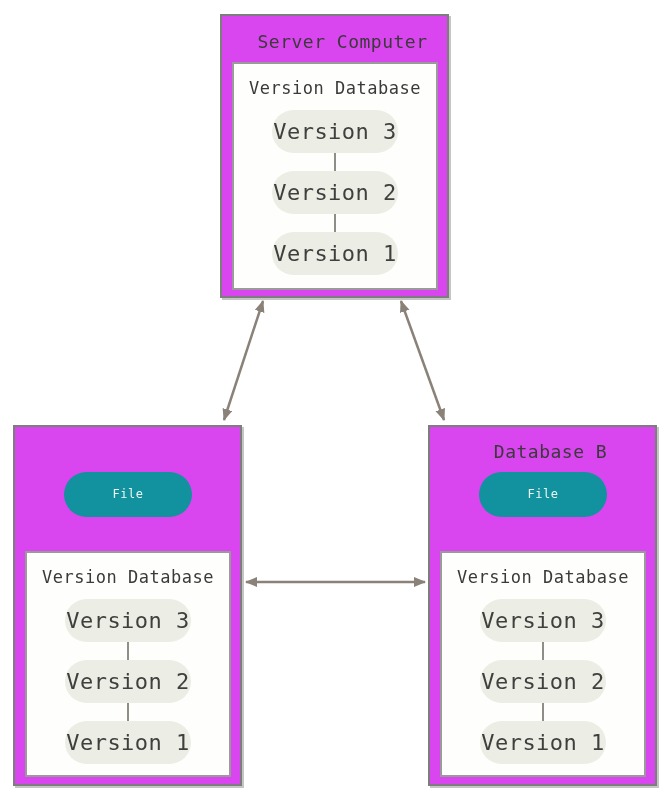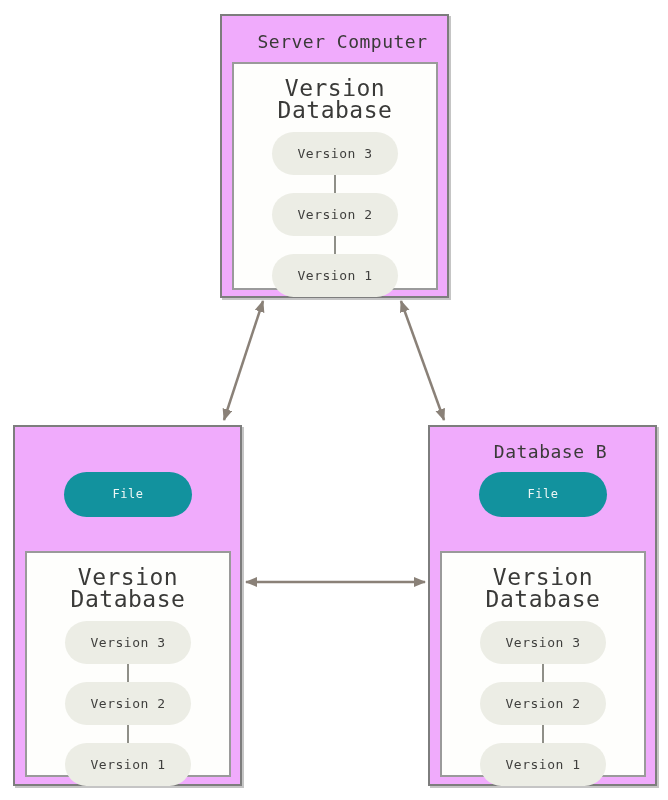--- a/index.html
+++ b/index.html
@@ -17,56 +17,56 @@
   }
   .arrows {
     position: absolute;
     left: 0; top: 0;
     width: 668px;
     height: 800px;
     pointer-events: none;
   }
   .outer-box {
     position: absolute;
-    background: #f0abfc;
+    background: #d946ef;
     border: 2px solid #7d7d7d;
     box-sizing: border-box;
     box-shadow: 2px 2px 0 rgba(90,90,90,0.35);
     padding-left: 16px;
   }
   .box-title {
     text-align: center;
     font-size: 18px;
     line-height: 22px;
     color: #3a3a38;
     letter-spacing: 0.5px;
   }
   .inner-box {
     position: absolute;
     background: #fefefc;
     border: 2px solid #9a9a9a;
     box-sizing: border-box;
   }
   .db-title {
     text-align: center;
-    font-size: 23px;
+    font-size: 17px;
     line-height: 22px;
     margin-top: 13px;
     color: #3a3a38;
     letter-spacing: 0.5px;
   }
   .pill {
     width: 126px;
     height: 43px;
     margin: 0 auto;
     background: #ecede5;
     border-radius: 21.5px;
     text-align: center;
     line-height: 43px;
-    font-size: 13px;
+    font-size: 22px;
     color: #3f3f3d;
     letter-spacing: 0.5px;
   }
   .pill.first { margin-top: 11px; }
   .connector {
     width: 2px;
     height: 18px;
     margin: 0 auto;
     background: #8f8f88;
   }

